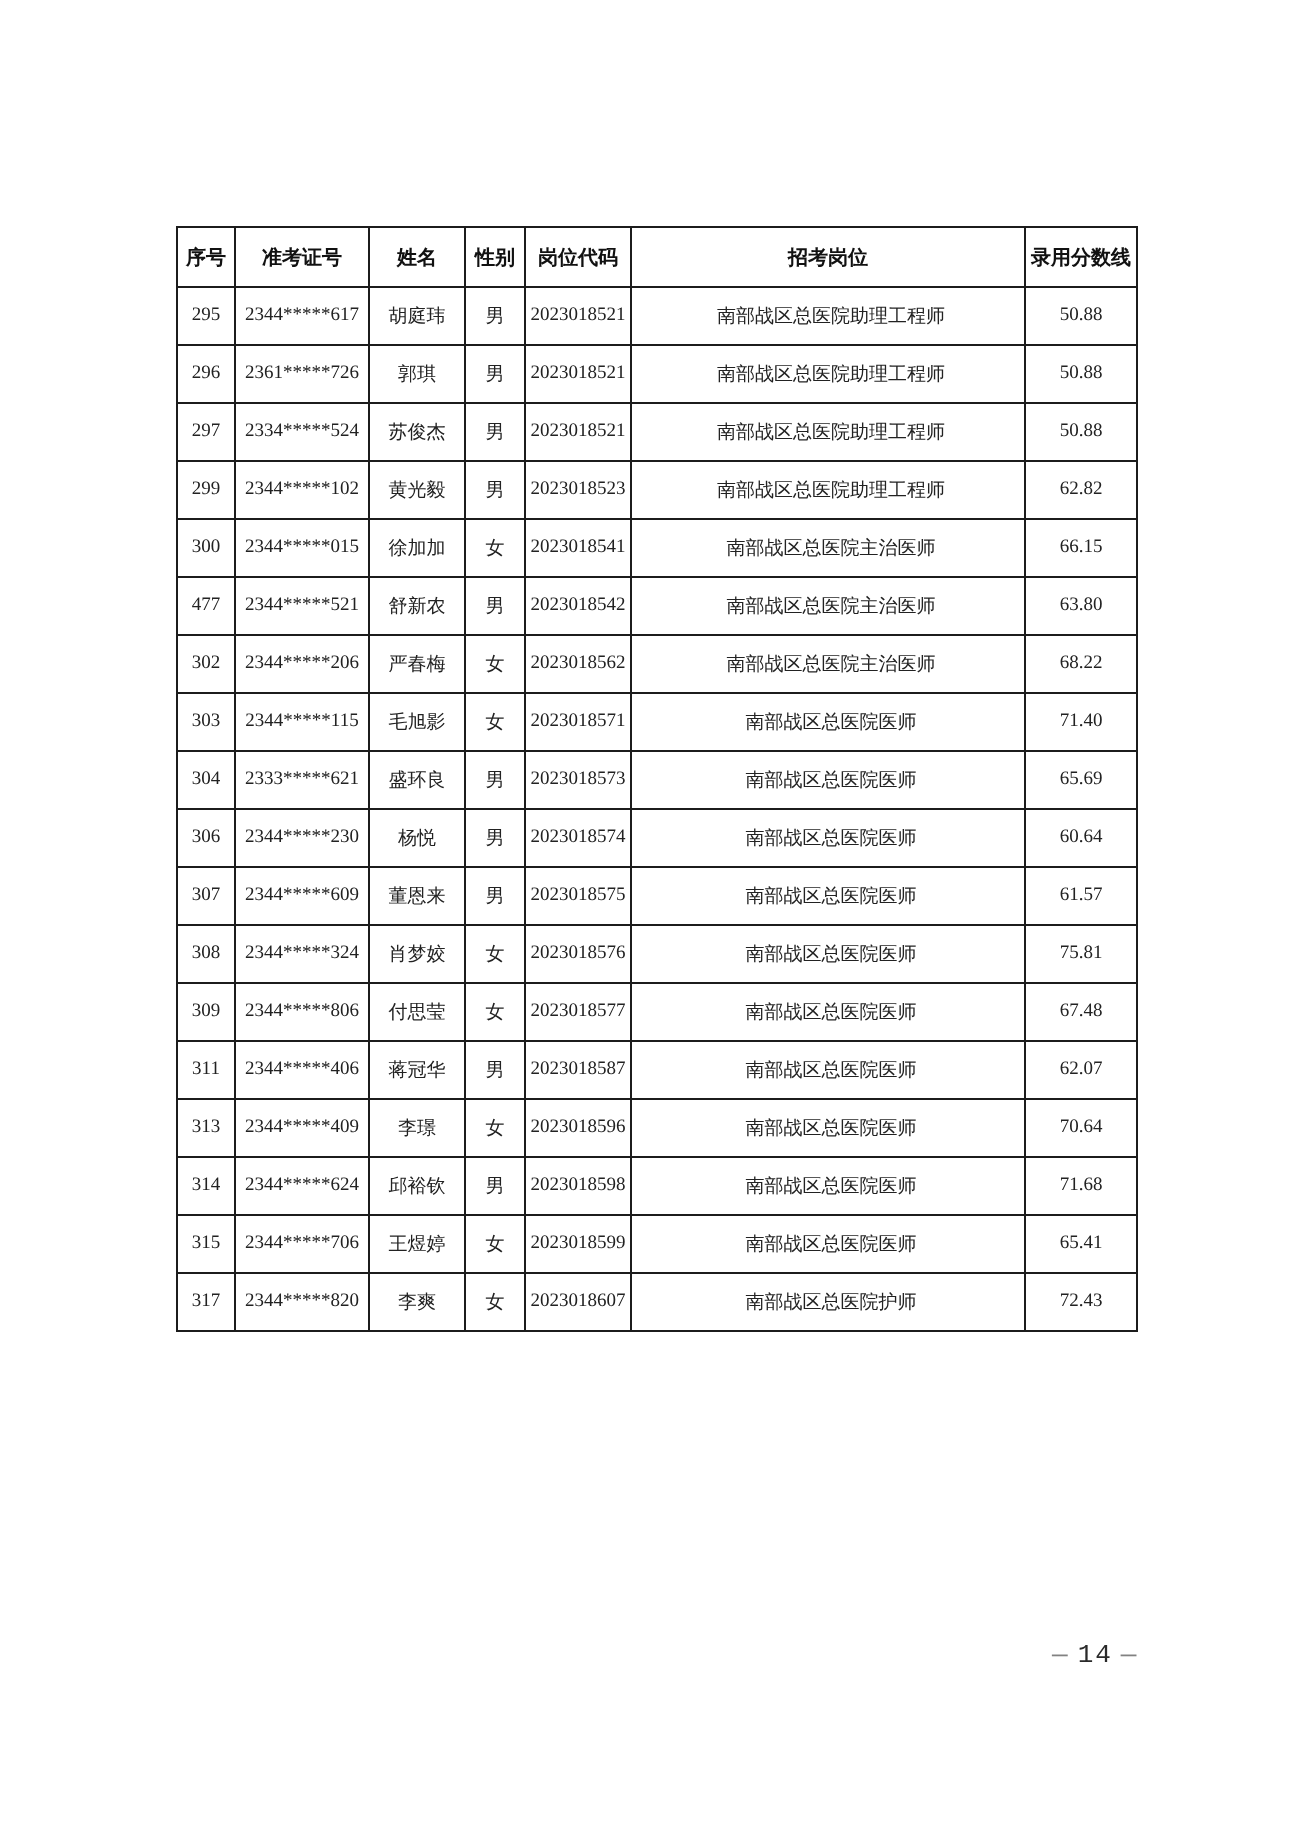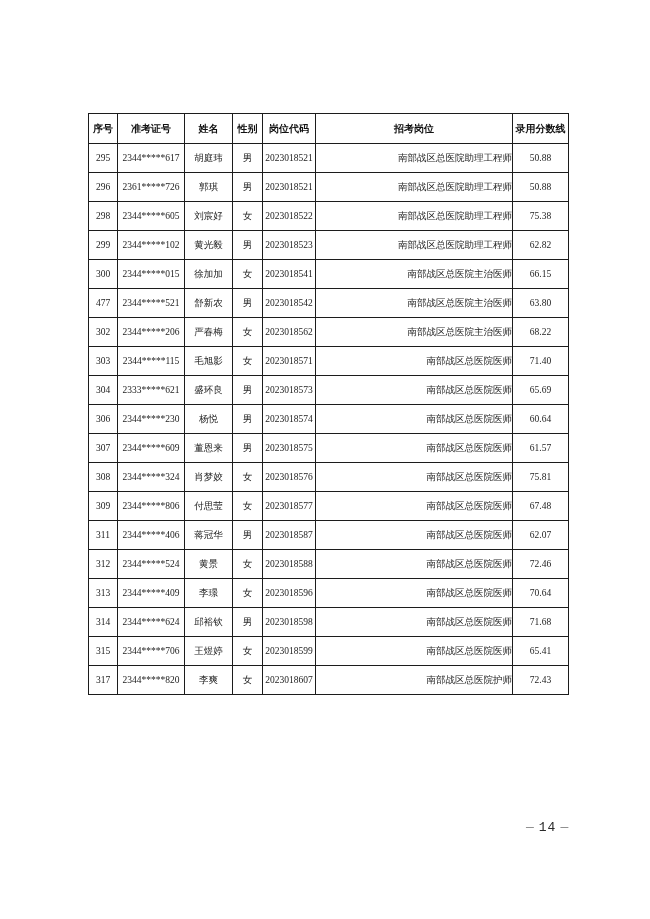--- a/index.html
+++ b/index.html
@@ -41,21 +41,21 @@
     font-size: 10px;
     color: #111;
   }
   .score-table tbody td {
     height: 28px;
     font-family: "Liberation Serif", "DejaVu Serif", serif;
     font-size: 9.5px;
     color: #222;
   }
   .score-table tbody td.left {
-    text-align: right;
+    text-align: center;
     padding-left: 3px;
   }
   .page-footer {
     position: absolute;
     top: 820px;
     left: 522px;
     font-size: 13px;
     letter-spacing: 1px;
     font-family: Liberation Mono, monospace;
     white-space: nowrap;
@@ -107,27 +107,27 @@
         <tr>
           <td>296</td>
           <td>2361*****726</td>
           <td>郭琪</td>
           <td>男</td>
           <td>2023018521</td>
           <td class="left">南部战区总医院助理工程师</td>
           <td>50.88</td>
         </tr>
         <tr>
-          <td>298</td>
-          <td>2344*****605</td>
-          <td>刘宸好</td>
-          <td>女</td>
-          <td>2023018522</td>
-          <td class="left">南部战区总医院助理工程师</td>
-          <td>75.38</td>
+          <td>297</td>
+          <td>2334*****524</td>
+          <td>苏俊杰</td>
+          <td>男</td>
+          <td>2023018521</td>
+          <td class="left">南部战区总医院助理工程师</td>
+          <td>50.88</td>
         </tr>
         <tr>
           <td>299</td>
           <td>2344*****102</td>
           <td>黄光毅</td>
           <td>男</td>
           <td>2023018523</td>
           <td class="left">南部战区总医院助理工程师</td>
           <td>62.82</td>
         </tr>
@@ -215,29 +215,20 @@
         <tr>
           <td>311</td>
           <td>2344*****406</td>
           <td>蒋冠华</td>
           <td>男</td>
           <td>2023018587</td>
           <td class="left">南部战区总医院医师</td>
           <td>62.07</td>
         </tr>
         <tr>
-          <td>312</td>
-          <td>2344*****524</td>
-          <td>黄景</td>
-          <td>女</td>
-          <td>2023018588</td>
-          <td class="left">南部战区总医院医师</td>
-          <td>72.46</td>
-        </tr>
-        <tr>
           <td>313</td>
           <td>2344*****409</td>
           <td>李璟</td>
           <td>女</td>
           <td>2023018596</td>
           <td class="left">南部战区总医院医师</td>
           <td>70.64</td>
         </tr>
         <tr>
           <td>314</td>

